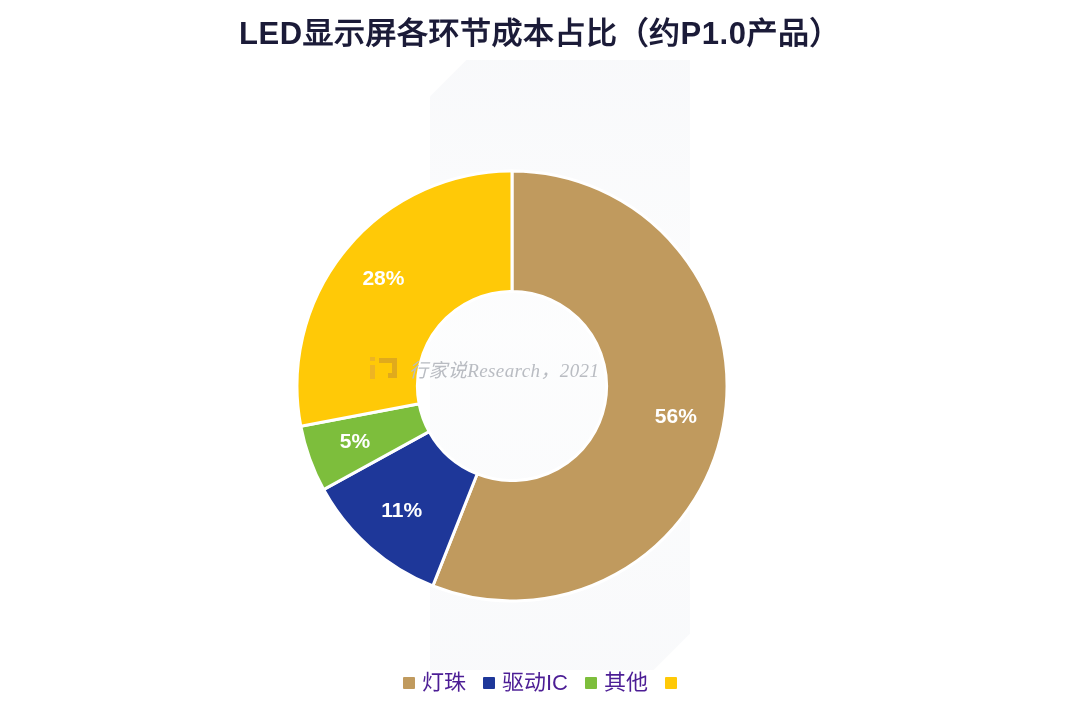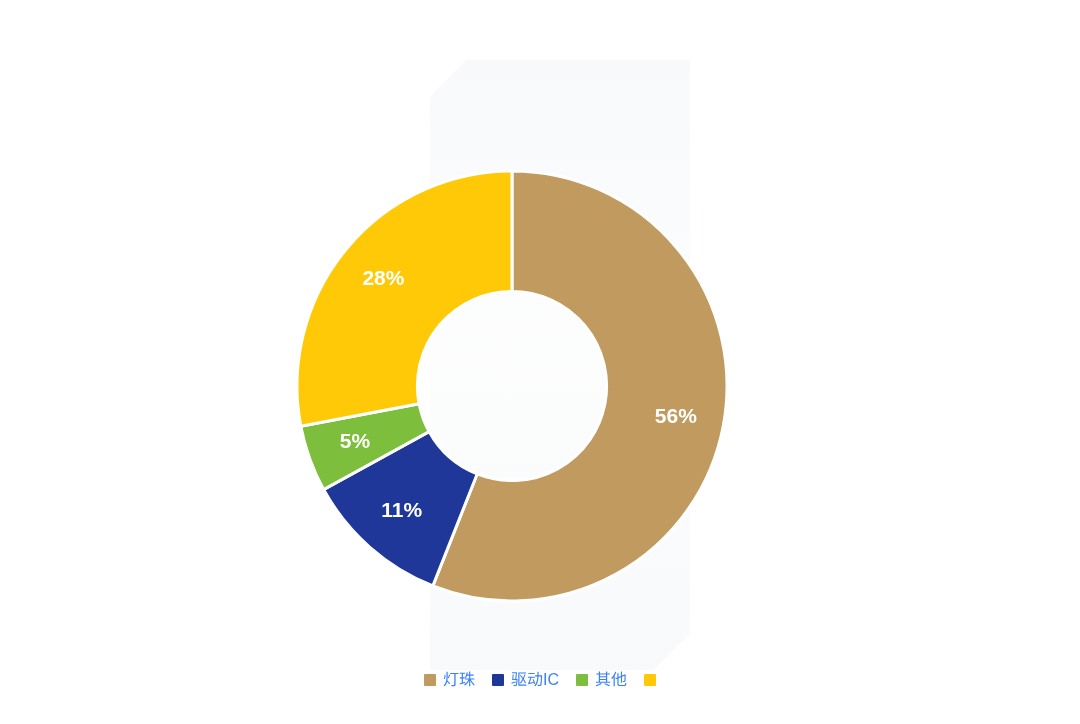--- a/index.html
+++ b/index.html
@@ -122,51 +122,62 @@
     align-items: center;
     gap: 7px;
   }
   .legend-swatch {
     width: 12px;
     height: 12px;
     flex: 0 0 auto;
     border-radius: 1px;
   }
   .legend-text {
-    font-size: 16px;
-    color: #3b82f6;
+    font-size: 22px;
+    color: #4c1d95;
     line-height: 1;
     white-space: nowrap;
   }
 </style>
 </head>
 <body>
 
 <div class="bg-artifact"></div>
 
 <div class="chart-wrap">
 
+  <div class="chart-title">LED显示屏各环节成本占比（约P1.0产品）</div>
 
   <div class="donut-area">
     <svg class="donut-svg" viewBox="0 0 430 552">
       <g id="donut-slices">
           <path d="M 215 61 A 215 215 0 1 1 135.85322117279418 475.901944465974 L 180.17541731602944 363.9568555650286 A 94.6 94.6 0 1 0 215 181.4 Z" fill="#c09a5e" stroke="#ffffff" stroke-width="3"></path>
           <path d="M 135.85322117279418 475.901944465974 A 215 215 0 0 1 26.594063790569322 379.57703993186874 L 132.1013880678505 321.57389757002227 A 94.6 94.6 0 0 0 180.17541731602944 363.9568555650286 Z" fill="#1e3799" stroke="#ffffff" stroke-width="3"></path>
           <path d="M 26.594063790569322 379.57703993186874 A 215 215 0 0 1 3.8082410933319295 316.2869826359307 L 122.07562608106605 293.7262723598095 A 94.6 94.6 0 0 0 132.1013880678505 321.57389757002227 Z" fill="#7dbe3c" stroke="#ffffff" stroke-width="3"></path>
           <path d="M 3.8082410933319295 316.2869826359307 A 215 215 0 0 1 215.00000000000014 61 L 215.00000000000006 181.4 A 94.6 94.6 0 0 0 122.07562608106605 293.7262723598095 Z" fill="#ffc907" stroke="#ffffff" stroke-width="3"></path>
         </g>
       <g id="donut-labels">
           <text x="378.8848049115744" y="307.26269852548234" class="slice-label">56%</text>
           <text x="104.66672838940191" y="401.14853085714583" class="slice-label">11%</text>
           <text x="58.02345250767701" y="332.5150346137243" class="slice-label">5%</text>
           <text x="86.44757057528739" y="169.65218155032858" class="slice-label">28%</text>
         </g>
     </svg>
   </div>
 
+  <div class="watermark">
+    <span class="wm-logo">
+      <svg viewBox="0 0 30 28" width="30" height="28">
+        <rect x="0" y="3" width="5" height="4" fill="#e0a43a"></rect>
+        <rect x="0" y="11" width="5" height="14" fill="#e0a43a"></rect>
+        <path d="M9 4 H27 V24 H18 V19 H22 V9 H9 Z" fill="#c8922e"></path>
+      </svg>
+    </span>
+    <span class="wm-text">行家说Research，2021</span>
+  </div>
 
   <div class="legend" id="legend">
       <div class="legend-item">
         <span class="legend-swatch" style="background: rgb(192, 154, 94);"></span>
         <span class="legend-text">灯珠</span>
       </div>
       <div class="legend-item">
         <span class="legend-swatch" style="background: rgb(30, 55, 153);"></span>
         <span class="legend-text">驱动IC</span>
       </div>

